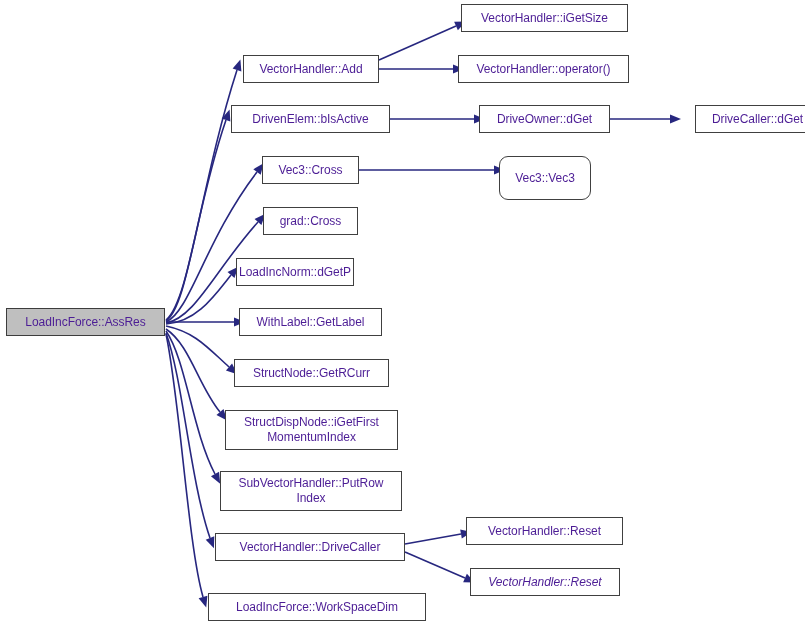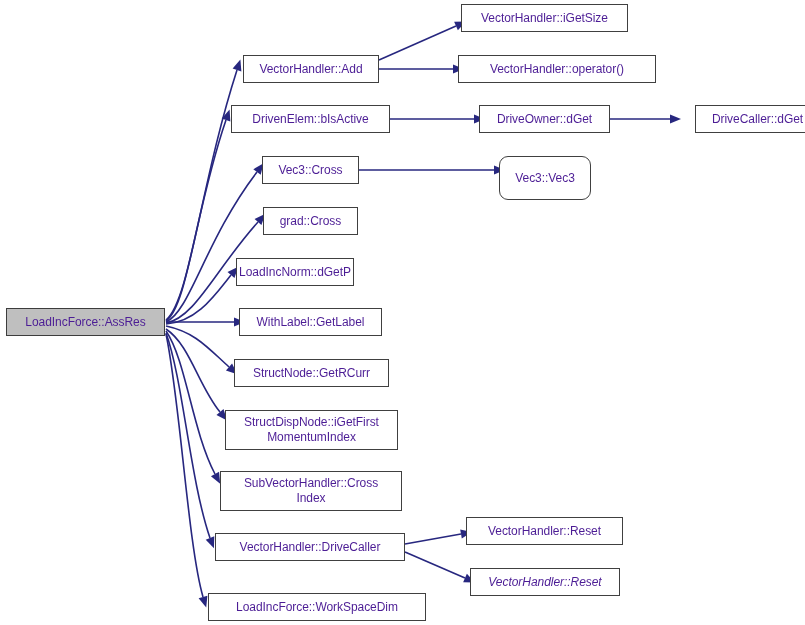--- a/index.html
+++ b/index.html
@@ -98,32 +98,32 @@
         <path d="M 405,544 L 461,534" class="edge-path"></path>
         <polygon points="0,-4.6 11,0 0,4.6" class="arrow-head" transform="translate(461,534) rotate(-10)"></polygon>
         <path d="M 405,552 L 465,578" class="edge-path"></path>
         <polygon points="0,-4.6 11,0 0,4.6" class="arrow-head" transform="translate(465,578) rotate(24)"></polygon>
       </g>
   </svg>
   <div id="nodes-group">
       <div class="node-box root" style="left: 6px; top: 308px; width: 159px; height: 28px;"><span class="node-label">LoadIncForce::AssRes</span></div>
       <div class="node-box" style="left: 243px; top: 55px; width: 136px; height: 28px;"><span class="node-label">VectorHandler::Add</span></div>
       <div class="node-box" style="left: 461px; top: 4px; width: 167px; height: 28px;"><span class="node-label">VectorHandler::iGetSize</span></div>
-      <div class="node-box" style="left: 458px; top: 55px; width: 198px; height: 28px;"><span class="node-label">VectorHandler::operator()</span></div>
+      <div class="node-box" style="left: 458px; top: 55px; width: 171px; height: 28px;"><span class="node-label">VectorHandler::operator()</span></div>
       <div class="node-box" style="left: 231px; top: 105px; width: 159px; height: 28px;"><span class="node-label">DrivenElem::bIsActive</span></div>
       <div class="node-box" style="left: 479px; top: 105px; width: 131px; height: 28px;"><span class="node-label">DriveOwner::dGet</span></div>
       <div class="node-box" style="left: 675px; top: 105px; width: 125px; height: 28px; margin-left: 20px;"><span class="node-label">DriveCaller::dGet</span></div>
       <div class="node-box" style="left: 262px; top: 156px; width: 97px; height: 28px;"><span class="node-label">Vec3::Cross</span></div>
       <div class="node-box" style="left: 499px; top: 156px; width: 92px; height: 44px; border-radius: 9px;"><span class="node-label">Vec3::Vec3</span></div>
       <div class="node-box" style="left: 263px; top: 207px; width: 95px; height: 28px;"><span class="node-label">grad::Cross</span></div>
       <div class="node-box" style="left: 236px; top: 258px; width: 118px; height: 28px;"><span class="node-label">LoadIncNorm::dGetP</span></div>
       <div class="node-box" style="left: 239px; top: 308px; width: 143px; height: 28px;"><span class="node-label">WithLabel::GetLabel</span></div>
       <div class="node-box" style="left: 234px; top: 359px; width: 155px; height: 28px; justify-content: center;"><span class="node-label">StructNode::GetRCurr</span></div>
       <div class="node-box" style="left: 225px; top: 410px; width: 173px; height: 40px;"><span class="node-label">StructDispNode::iGetFirst
 MomentumIndex</span></div>
-      <div class="node-box" style="left: 220px; top: 471px; width: 182px; height: 40px;"><span class="node-label">SubVectorHandler::Cross
+      <div class="node-box" style="left: 220px; top: 471px; width: 182px; height: 40px;"><span class="node-label">SubVectorHandler::PutRow
 Index</span></div>
       <div class="node-box" style="left: 215px; top: 533px; width: 190px; height: 28px;"><span class="node-label">VectorHandler::DriveCaller</span></div>
       <div class="node-box" style="left: 466px; top: 517px; width: 157px; height: 28px;"><span class="node-label">VectorHandler::Reset</span></div>
       <div class="node-box" style="left: 470px; top: 568px; width: 150px; height: 28px; font-style: italic;"><span class="node-label">VectorHandler::Reset</span></div>
       <div class="node-box" style="left: 208px; top: 593px; width: 218px; height: 28px;"><span class="node-label">LoadIncForce::WorkSpaceDim</span></div>
     </div>
 </div>
 
 </body></html>

